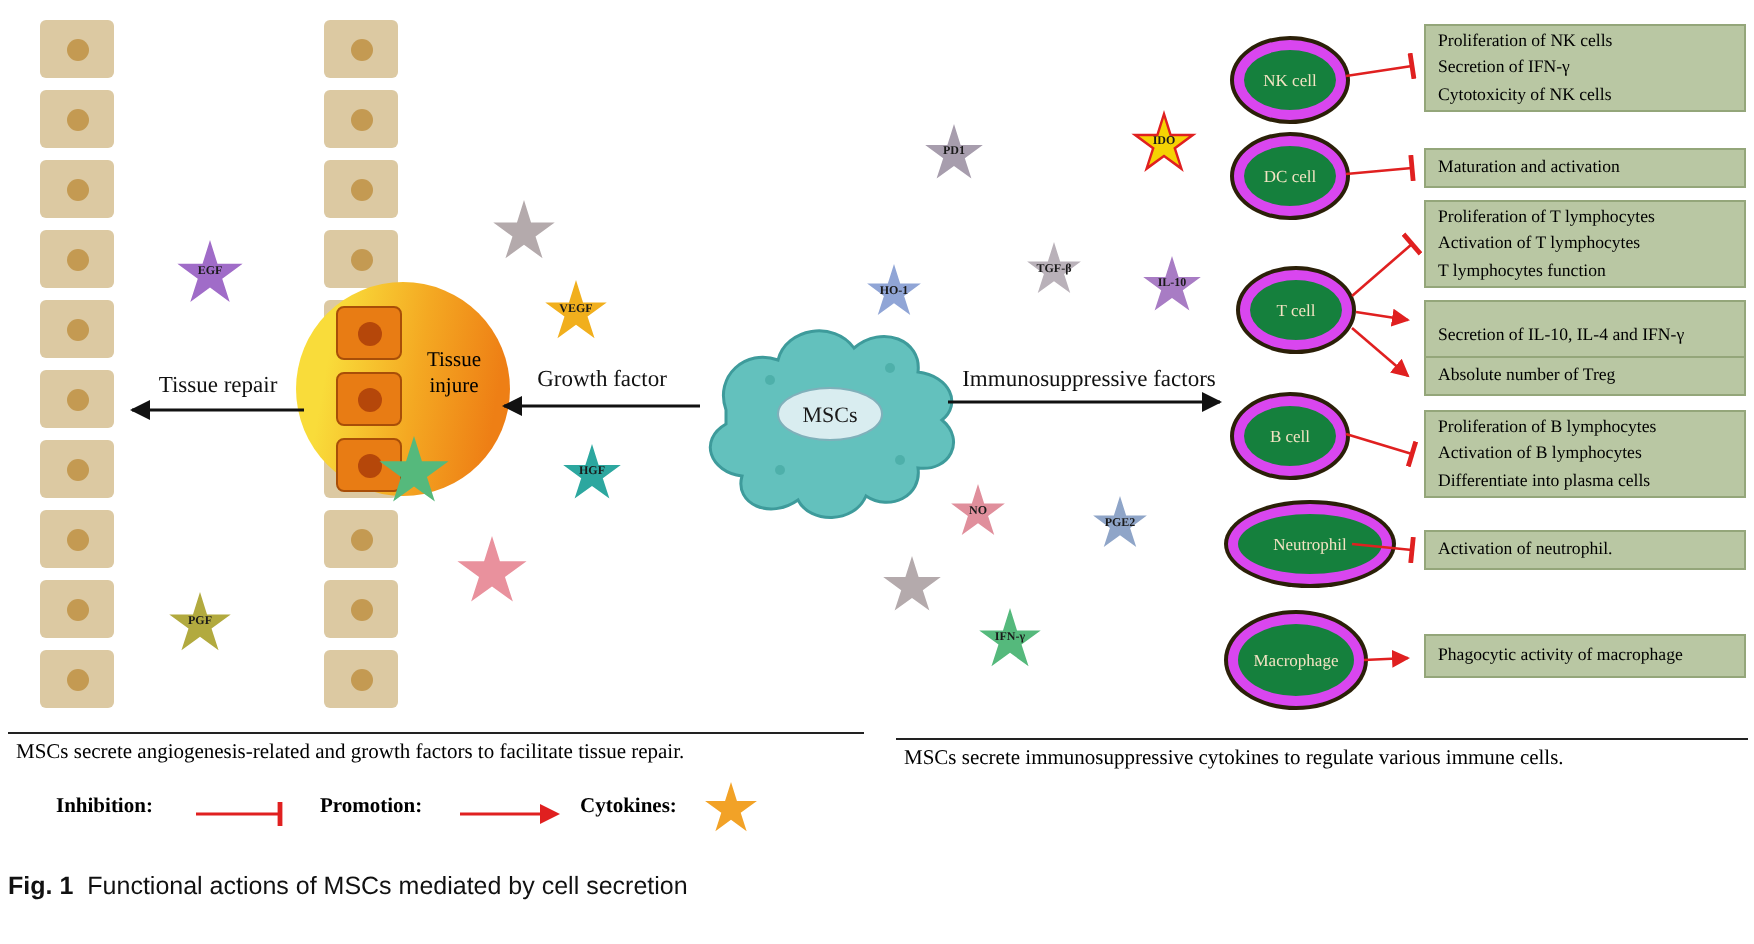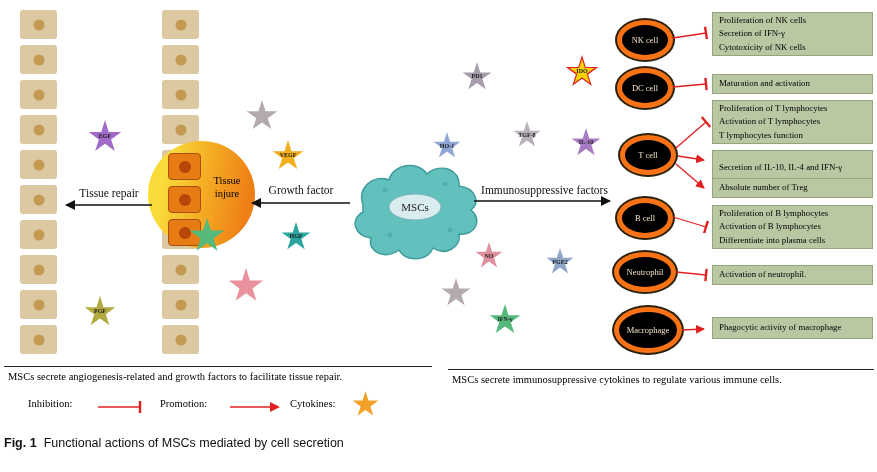--- a/index.html
+++ b/index.html
@@ -12,29 +12,29 @@
   .tblock::after{content:"";position:absolute;left:50%;top:50%;width:11px;height:11px;transform:translate(-50%,-50%);border-radius:50%;background:#c49a52}
   .injure{position:absolute;left:148px;top:141px;width:107px;height:107px;border-radius:50%;
     background:linear-gradient(100deg,#f9dc3a 18%,#f4a822 55%,#ee7f15 88%);z-index:3}
   .irect{position:absolute;width:33px;height:27px;background:#e87c14;border:1px solid #a84e08;border-radius:4px}
   .irect::after{content:"";position:absolute;left:50%;top:50%;width:12px;height:12px;transform:translate(-50%,-50%);border-radius:50%;background:#b5470a}
   .injure-label{position:absolute;left:54px;top:34px;width:50px;text-align:center;font-weight:normal;font-size:10.5px;line-height:1.2;color:#000}
   .flow-label{position:absolute;font-size:11.5px;color:#111;text-align:center;z-index:6;white-space:nowrap}
   .star{position:absolute;z-index:6}
   .star-shape{position:absolute;inset:0;clip-path:polygon(50% 0%,61% 35%,98% 35%,68% 57%,79% 91%,50% 70%,21% 91%,32% 57%,2% 35%,39% 35%)}
   .star-label{position:absolute;left:0;right:0;top:38%;text-align:center;font-size:6px;font-weight:bold;color:#1a1a1a;z-index:2}
-  .cell{position:absolute;border-radius:50%;background:#000000;border:5px solid #f97316;
+  .cell{position:absolute;border-radius:50%;background:#15803d;border:5px solid #d946ef;
     box-shadow:0 0 0 2px #2b2008;display:flex;align-items:center;justify-content:center;z-index:4}
   .cell span{color:#f3e3c3;font-size:8.5px;white-space:nowrap}
   .ebox{position:absolute;left:712px;width:161px;background:#b9c7a3;border:1px solid #94a67a;
     display:flex;flex-direction:column;justify-content:center;padding:2px 6px;z-index:4}
   .ebox-line{font-size:8.8px;line-height:1.5;color:#000;white-space:nowrap}
   .sep{position:absolute;border-top:1.2px solid #222;z-index:2}
   .caption{position:absolute;font-size:10.5px;text-align:left;color:#000;z-index:2}
-  .legend-label{position:absolute;font-size:10.5px;font-weight:normal;color:#000;z-index:2;white-space:nowrap}
+  .legend-label{position:absolute;font-size:10.5px;font-weight:bold;color:#000;z-index:2;white-space:nowrap}
   .legend-sym{position:absolute;z-index:2}
   .figcap{position:absolute;left:4px;top:436px;font-family:"Liberation Sans",sans-serif;font-size:12.5px;color:#111;z-index:2}
   .figcap .fl{font-weight:bold;margin-right:7px}
   .mscsvg{position:absolute;left:345px;top:150px;z-index:4}
 </style>
 </head>
 <body>
 
 <div class="canvas">
 
@@ -177,21 +177,21 @@
   </div>
   <div class="cell" style="left:617px;top:68px;width:56px;height:40px">
     <span>DC cell</span>
   </div>
   <div class="cell" style="left:620px;top:135px;width:56px;height:40px">
     <span>T cell</span>
   </div>
   <div class="cell" style="left:617px;top:198px;width:56px;height:40px">
     <span>B cell</span>
   </div>
-  <div class="cell" style="left:614px;top:252px;width:62px;height:40px">
+  <div class="cell" style="left:614px;top:252px;width:82px;height:40px">
     <span>Neutrophil</span>
   </div>
   <div class="cell" style="left:614px;top:307px;width:68px;height:46px">
     <span>Macrophage</span>
   </div>
 
   <div class="ebox" style="top:12px;height:44px">
     <div class="ebox-line">Proliferation  of NK cells</div>
     <div class="ebox-line">Secretion of IFN-γ</div>
     <div class="ebox-line">Cytotoxicity of NK cells</div>

